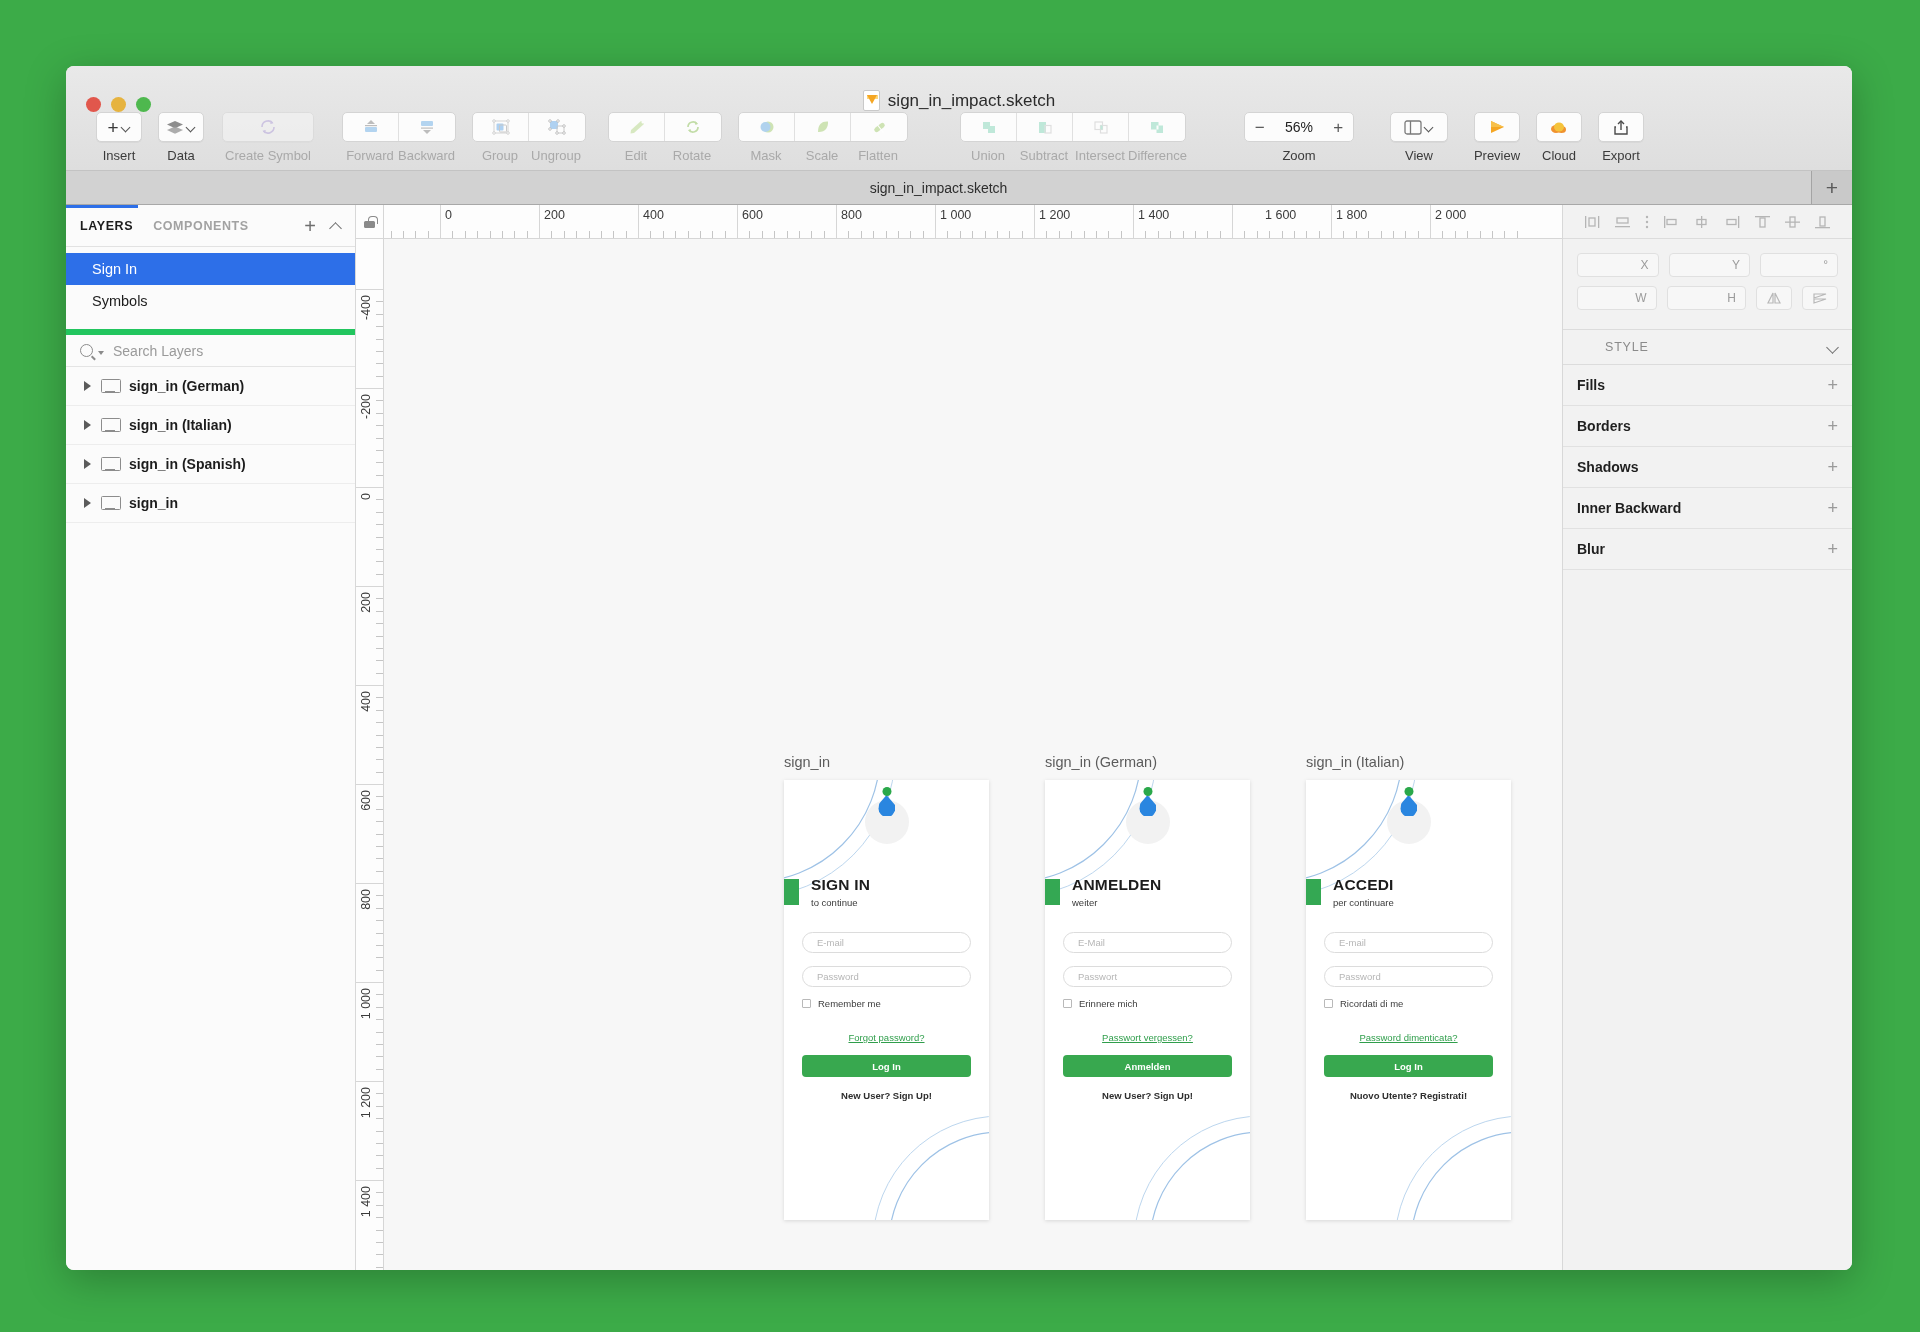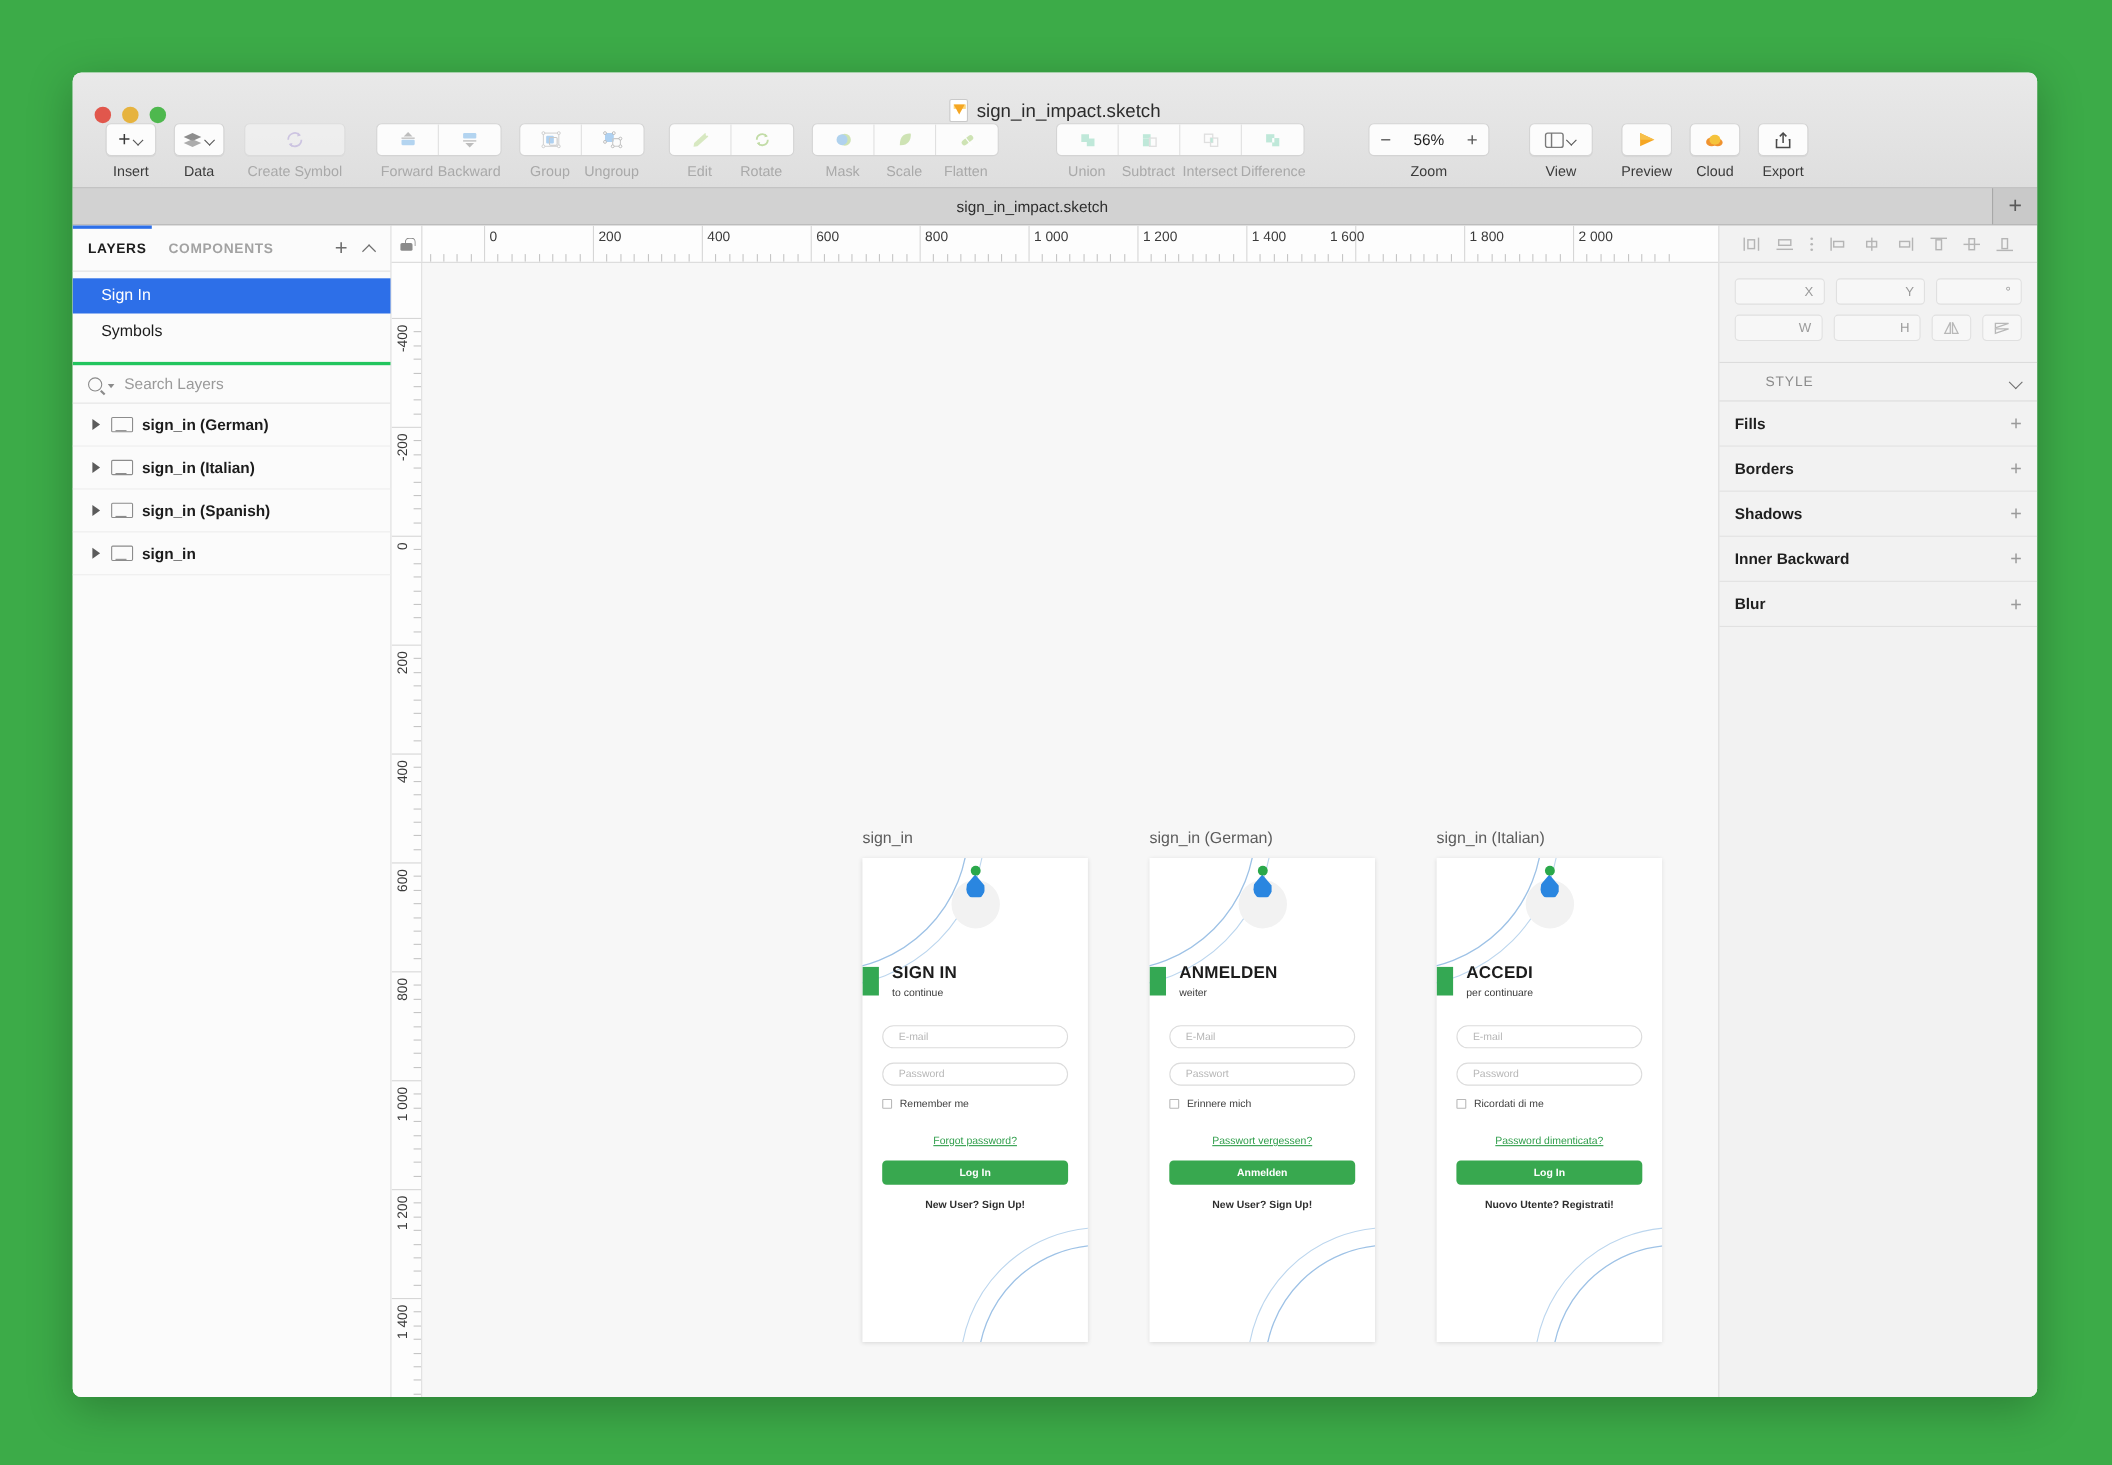--- a/index.html
+++ b/index.html
@@ -157,21 +157,21 @@
   }
   .page-row {
     height: 32px; display: flex; align-items: center;
     padding: 0 0 0 26px; font-size: 14.5px; color: #1c1c1c;
   }
   .page-row.selected { background: #2d6fe8; color: #fff; }
   #pages-list { padding: 6px 0 12px 0; }
   #search-row {
     height: 38px; display: flex; align-items: center; gap: 9px;
     padding: 0 14px;
-    border-top: 3px solid #22c55e; border-bottom: 1px solid #e4e4e4;
+    border-top: 6px solid #22c55e; border-bottom: 1px solid #e4e4e4;
   }
   .mag {
     width: 13px; height: 13px; border: 1.7px solid #8b8b8b; border-radius: 50%;
     position: relative; flex: none;
   }
   .mag::after {
     content: ""; position: absolute; right: -4px; bottom: -3px;
     width: 5px; height: 1.7px; background: #8b8b8b; transform: rotate(45deg);
   }
   .mag-caret {
@@ -766,21 +766,21 @@
             <div class="rh-major" style="left: 749px;"></div>
             <div class="rh-label" style="left: 749px;">1 400</div>
             <div class="rh-tick" style="left: 761.375px;"></div>
             <div class="rh-tick" style="left: 773.75px;"></div>
             <div class="rh-tick" style="left: 786.125px;"></div>
             <div class="rh-tick" style="left: 798.5px;"></div>
             <div class="rh-tick" style="left: 810.875px;"></div>
             <div class="rh-tick" style="left: 823.25px;"></div>
             <div class="rh-tick" style="left: 835.625px;"></div>
             <div class="rh-major" style="left: 848px;"></div>
-            <div class="rh-label" style="left: 820px;">1 600</div>
+            <div class="rh-label" style="left: 876px;">1 600</div>
             <div class="rh-tick" style="left: 860.375px;"></div>
             <div class="rh-tick" style="left: 872.75px;"></div>
             <div class="rh-tick" style="left: 885.125px;"></div>
             <div class="rh-tick" style="left: 897.5px;"></div>
             <div class="rh-tick" style="left: 909.875px;"></div>
             <div class="rh-tick" style="left: 922.25px;"></div>
             <div class="rh-tick" style="left: 934.625px;"></div>
             <div class="rh-major" style="left: 947px;"></div>
             <div class="rh-label" style="left: 947px;">1 800</div>
             <div class="rh-tick" style="left: 959.375px;"></div>

